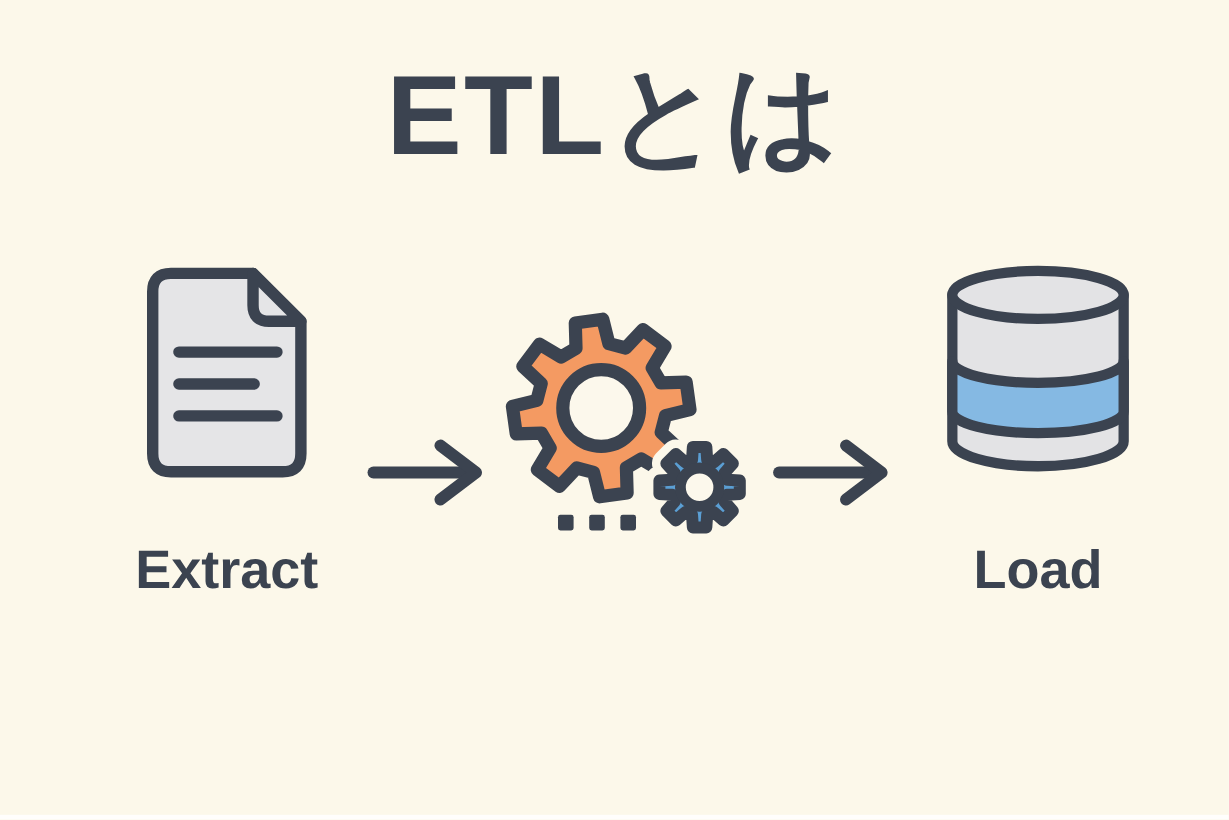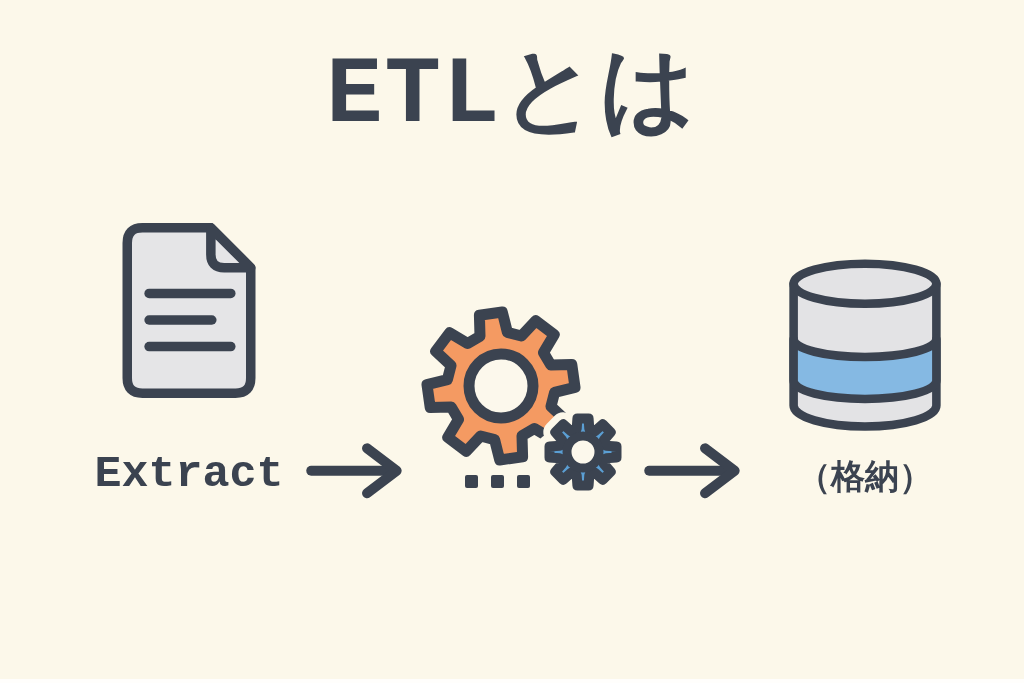--- a/index.html
+++ b/index.html
@@ -1,37 +1,37 @@
 <!DOCTYPE html>
 <html style="--background: #fcf8ea; --ink: #3b4350; --document-fill: #e5e5e7; --gear-large: #f49a62; --gear-small: #5b9fd4; --hole-fill: #fcf8ec; --db-fill: #e3e3e5; --db-band: #85b9e3;"><head>
 <meta charset="utf-8">
 <style>
   html,body{margin:0;padding:0;}
   .canvas{
     position:relative;
     width:1024px;height:683px;
     background:var(--background,#fcf8ea);
     overflow:hidden;
-    font-family:Liberation Mono, monospace;
+    font-family:Liberation Sans, sans-serif;
     color:var(--ink,#3b4350);
   }
   .title{
     margin:0;
     padding-top:42px;
     text-align:center;
     font-size:94px;
     font-weight:700;
     letter-spacing:2px;
     line-height:1.15;
     color:var(--ink,#3b4350);
   }
   .row{
     display:flex;
     justify-content:center;
-    align-items:flex-end;
+    align-items:center;
     margin-top:62px;
     padding-left:30px;
   }
   .step{
     width:230px;
     display:flex;
     flex-direction:column;
     align-items:center;
   }
   .icon-wrap{
@@ -169,19 +169,19 @@
     </div>
 
     <div class="step">
       <div class="icon-wrap">
         <svg width="158" height="187" viewBox="0 0 166 196">
           <path class="db-body" d="M8,30 V158 A75,22 0 0 0 158,158 V30 Z"></path>
           <path class="db-band" d="M8,88 A75,19 0 0 0 158,88 V132 A75,19 0 0 1 8,132 Z"></path>
           <ellipse class="db-top" cx="83" cy="30" rx="75" ry="21"></ellipse>
         </svg>
       </div>
-      <div class="label-ja">（格納）</div>
+      <div class="label-en">Load</div>
     </div>
 
   </div>
 
   <div class="bottom-strip"></div>
 </div>
 
 </body></html>

